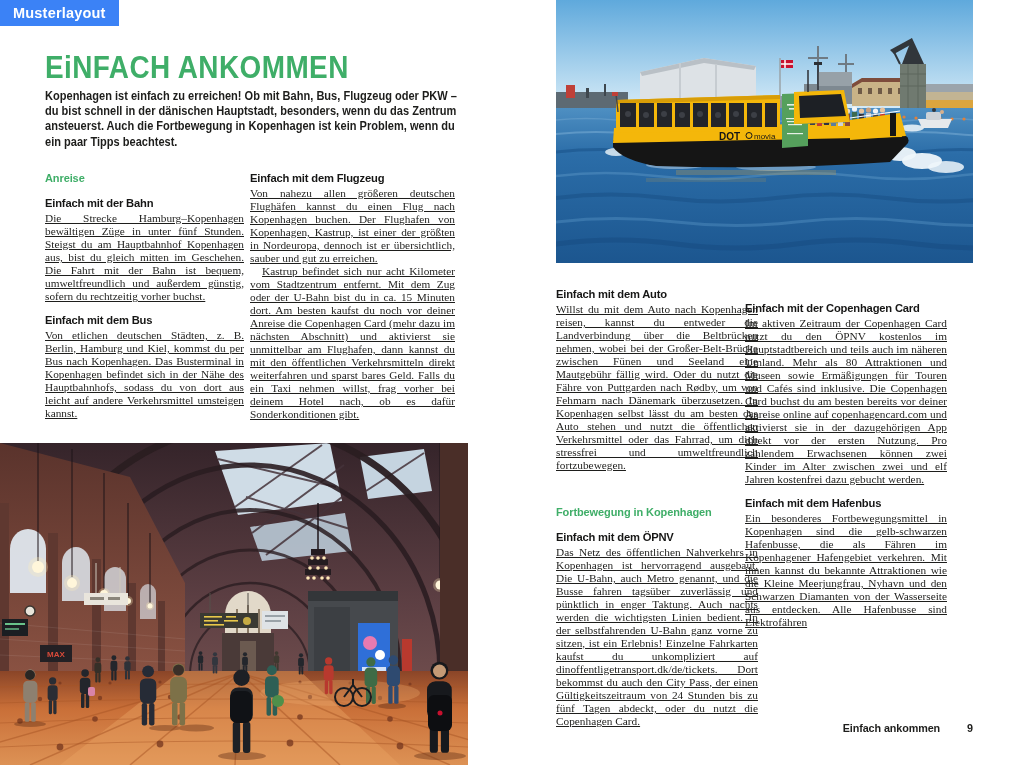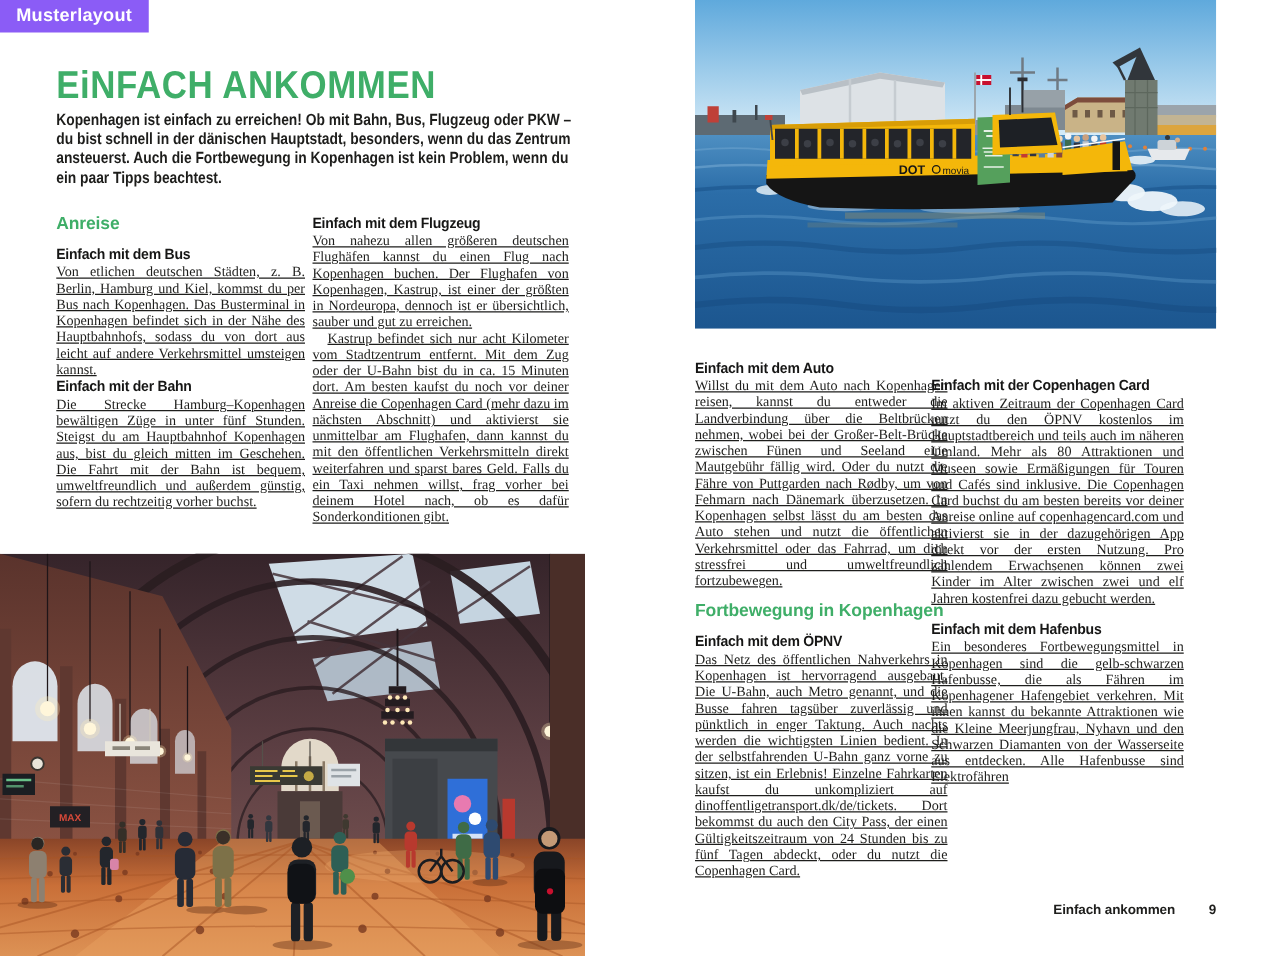--- a/index.html
+++ b/index.html
@@ -3,21 +3,21 @@
 <meta charset="utf-8">
 <style>
   * { margin:0; padding:0; box-sizing:border-box; }
   html,body { width:1020px; height:765px; }
   body {
     position:relative; background:#ffffff; overflow:hidden;
     font-family:"Liberation Sans", sans-serif; color:#1e1e1c;
   }
   .badge {
     position:absolute; left:0; top:0; height:26px; padding:0 13px;
-    background:#8b5cf6; color:#ffffff; font-size:14.5px; font-weight:bold;
+    background:#3b82f6; color:#ffffff; font-size:14.5px; font-weight:bold;
     line-height:26px; letter-spacing:.2px;
   }
   .title {
     position:absolute; left:45px; top:50px; font-size:31px; font-weight:bold;
     color:#3fae68; white-space:nowrap; letter-spacing:.5px;
     transform:scaleX(.9); transform-origin:left top;
   }
   .intro {
     position:absolute; left:45px; top:88px; width:494px;
     font-size:13px; font-weight:bold; line-height:15.2px; color:#1d1d1b;
@@ -27,24 +27,24 @@
     position:absolute; font-family:"Liberation Serif", serif;
     font-size:11.3px; line-height:13px; text-align:justify; color:#1e1e1c;
     hyphens:auto; -webkit-hyphens:auto;
   }
   .colL1 { left:45px;  top:172px; width:199px; }
   .colL2 { left:250px; top:172px; width:205px; }
   .colR1 { left:556px; top:288px; width:202px; }
   .colR2 { left:745px; top:302px; width:202px; }
   .green-head {
     font-family:"Liberation Sans", sans-serif; font-weight:bold;
-    font-size:14px; color:#3fae68; text-align:left; margin-bottom:12px;
+    font-size:11px; color:#3fae68; text-align:left; margin-bottom:12px;
     letter-spacing:-.1px;
   }
-  .green-head.mid { margin-top:10px; }
+  .green-head.mid { margin-top:34px; }
   .art { margin-top:11px; }
   .art.after-sub { margin-top:0; }
   .art-head {
     font-family:"Liberation Sans", sans-serif; font-weight:bold;
     font-size:11.8px; color:#161615; text-align:left; margin-bottom:2px;
     letter-spacing:-.2px; transform:scaleX(.95); transform-origin:left top;
     white-space:nowrap;
   }
   .col p { margin:0;text-decoration:underline; }
   .col p + p { text-indent:12px; }
@@ -244,27 +244,27 @@
       <rect x="90" y="178" width="120" height="4" opacity=".15"></rect>
     </g>
   </g>
 </svg>
 
 <h1 class="title">EiNFACH ANKOMMEN</h1>
 <p class="intro">Kopenhagen ist einfach zu erreichen! Ob mit Bahn, Bus, Flugzeug oder PKW – du bist schnell in der dänischen Hauptstadt, besonders, wenn du das Zentrum ansteuerst. Auch die Fortbewegung in Kopenhagen ist kein Problem, wenn du ein paar Tipps beachtest.</p>
 
 <div class="col colL1">
   <div class="green-head">Anreise</div>
+  <div class="art after-sub">
+    <div class="art-head">Einfach mit der Bahn</div>
+    <p>Die Strecke Hamburg–Kopenhagen bewältigen Züge in unter fünf Stunden. Steigst du am Hauptbahnhof Kopenhagen aus, bist du gleich mitten im Geschehen. Die Fahrt mit der Bahn ist bequem, umweltfreundlich und außerdem günstig, sofern du rechtzeitig vorher buchst.</p>
+  </div>
   <div class="art">
     <div class="art-head">Einfach mit dem Bus</div>
     <p>Von etlichen deutschen Städten, z. B. Berlin, Hamburg und Kiel, kommst du per Bus nach Kopenhagen. Das Busterminal in Kopenhagen befindet sich in der Nähe des Hauptbahnhofs, sodass du von dort aus leicht auf andere Verkehrsmittel umsteigen kannst.</p>
-  </div>
-  <div class="art after-sub">
-    <div class="art-head">Einfach mit der Bahn</div>
-    <p>Die Strecke Hamburg–Kopenhagen bewältigen Züge in unter fünf Stunden. Steigst du am Hauptbahnhof Kopenhagen aus, bist du gleich mitten im Geschehen. Die Fahrt mit der Bahn ist bequem, umweltfreundlich und außerdem günstig, sofern du rechtzeitig vorher buchst.</p>
   </div>
 </div>
 
 <div class="col colL2">
   <div class="art after-sub">
     <div class="art-head">Einfach mit dem Flugzeug</div>
     <p>Von nahezu allen größeren deutschen Flughäfen kannst du einen Flug nach Kopenhagen buchen. Der Flughafen von Kopenhagen, Kastrup, ist einer der größten in Nordeuropa, dennoch ist er übersichtlich, sauber und gut zu erreichen.</p>
     <p>Kastrup befindet sich nur acht Kilometer vom Stadtzentrum entfernt. Mit dem Zug oder der U-Bahn bist du in ca. 15 Minuten dort. Am besten kaufst du noch vor deiner Anreise die Copenhagen Card (mehr dazu im nächsten Abschnitt) und aktivierst sie unmittelbar am Flughafen, dann kannst du mit den öffentlichen Verkehrsmitteln direkt weiterfahren und sparst bares Geld. Falls du ein Taxi nehmen willst, frag vorher bei deinem Hotel nach, ob es dafür Sonderkonditionen gibt.</p>
   </div>
 </div>

